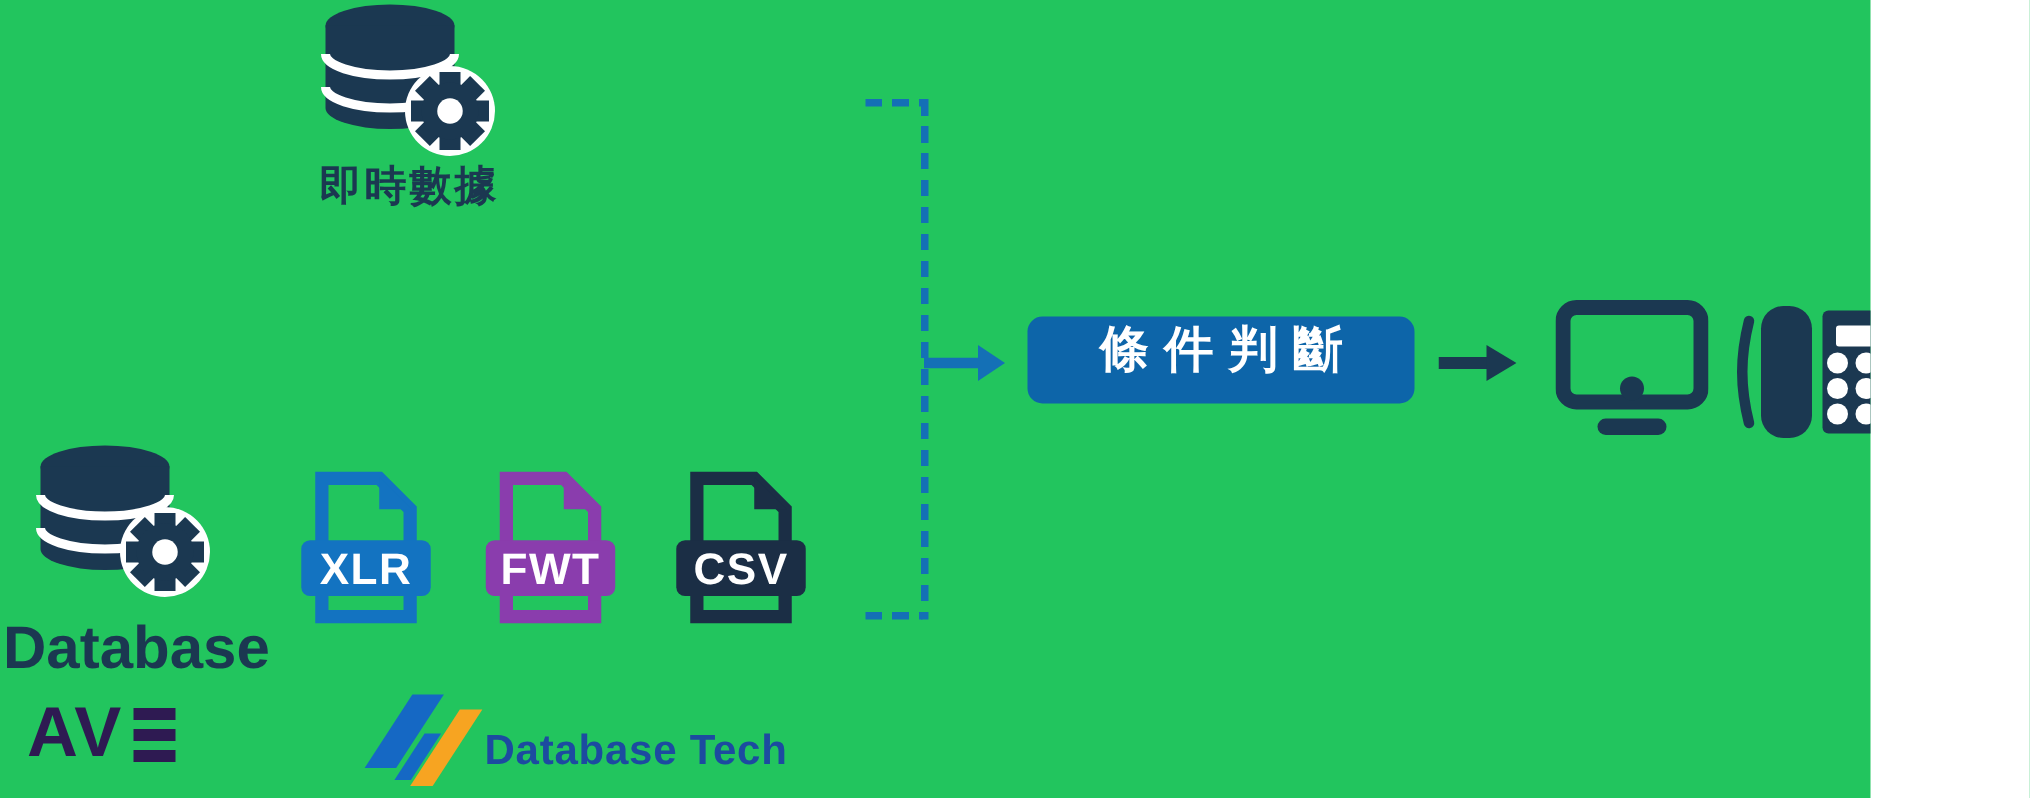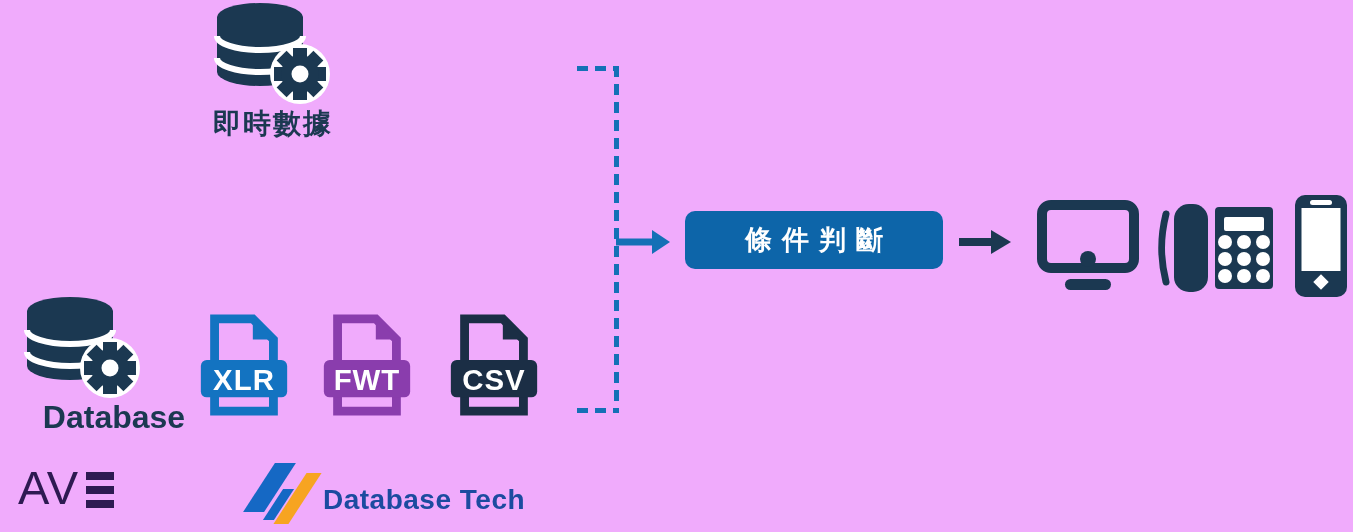--- a/index.html
+++ b/index.html
@@ -1,46 +1,46 @@
 <!DOCTYPE html>
 <html><head>
 <meta charset="utf-8">
 <style>
   html,body{margin:0;padding:0;background:#fff;}
-  #canvas{position:relative;width:1353px;height:532px;background:#f0abfc;overflow:hidden;
+  #canvas{position:relative;width:1247px;height:532px;background:#22c55e;overflow:hidden;
           font-family:"Liberation Sans",sans-serif;}
   .abs{position:absolute;}
 
   
   .navy-fill{fill:#1b3851;}
 
   
   .src-label{color:#1b3851;font-weight:700;text-align:center;}
   #realtime-label{left:203px;top:105px;width:140px;font-size:28px;letter-spacing:2px;}
-  #database-label{left:2px;top:399px;width:152px;font-size:32px;letter-spacing:0px;margin-left:36px;}
+  #database-label{left:2px;top:410px;width:152px;font-size:40px;letter-spacing:0px;}
 
   
   .file-svg{display:block;}
   .file-label-text{font:800 30px "Liberation Sans",sans-serif;fill:#ffffff;letter-spacing:1px;}
   .xlr .stroke{stroke:#1373c1;} .xlr .fill{fill:#1373c1;}
   .fwt .stroke{stroke:#8a3dad;} .fwt .fill{fill:#8a3dad;}
   .csv .stroke{stroke:#1b2e45;} .csv .fill{fill:#1b2e45;}
 
   
   .dash-h{height:5px;background:repeating-linear-gradient(90deg,#1470b6 0 11px,transparent 11px 18px);}
   .dash-v{width:5px;background:repeating-linear-gradient(180deg,#1470b6 0 11px,transparent 11px 18px);}
 
   
   #condition-button{left:685px;top:211px;width:258px;height:58px;background:#0d65a9;
-    border-radius:10px;display:flex;align-items:center;justify-content:center;
-    color:#ffffff;font-size:27px;font-weight:700;letter-spacing:10px;text-indent:10px;}
+    border-radius:10px;display:flex;align-items:flex-start;justify-content:center;
+    color:#ffffff;font-size:33px;font-weight:700;letter-spacing:10px;text-indent:10px;}
 
   
   #aveva-logo{left:18px;top:461px;height:54px;display:flex;align-items:center;color:#2e1a52;}
-  .aveva-txt{font-size:47px;font-weight:400;letter-spacing:1px;line-height:54px;}
+  .aveva-txt{font-size:47px;font-weight:700;letter-spacing:1px;line-height:54px;}
   .aveva-e{display:flex;flex-direction:column;justify-content:center;gap:6px;margin:4px 7px 0 7px;}
   .aveva-e span{display:block;width:28px;height:8px;background:#2e1a52;}
 
   
   #senwaiy-logo{left:243px;top:462px;display:flex;align-items:center;}
   .sen-mark{position:relative;width:72px;height:62px;}
   .sen-bar{position:absolute;transform:skewX(-33deg);}
   .sen-bar.b1{left:16px;top:1px;width:21px;height:49px;background:#1568c4;}
   .sen-bar.b2{left:30px;top:27px;width:11px;height:31px;background:#1568c4;}
   .sen-bar.b3{left:47px;top:11px;width:15px;height:51px;background:#f7a421;}

